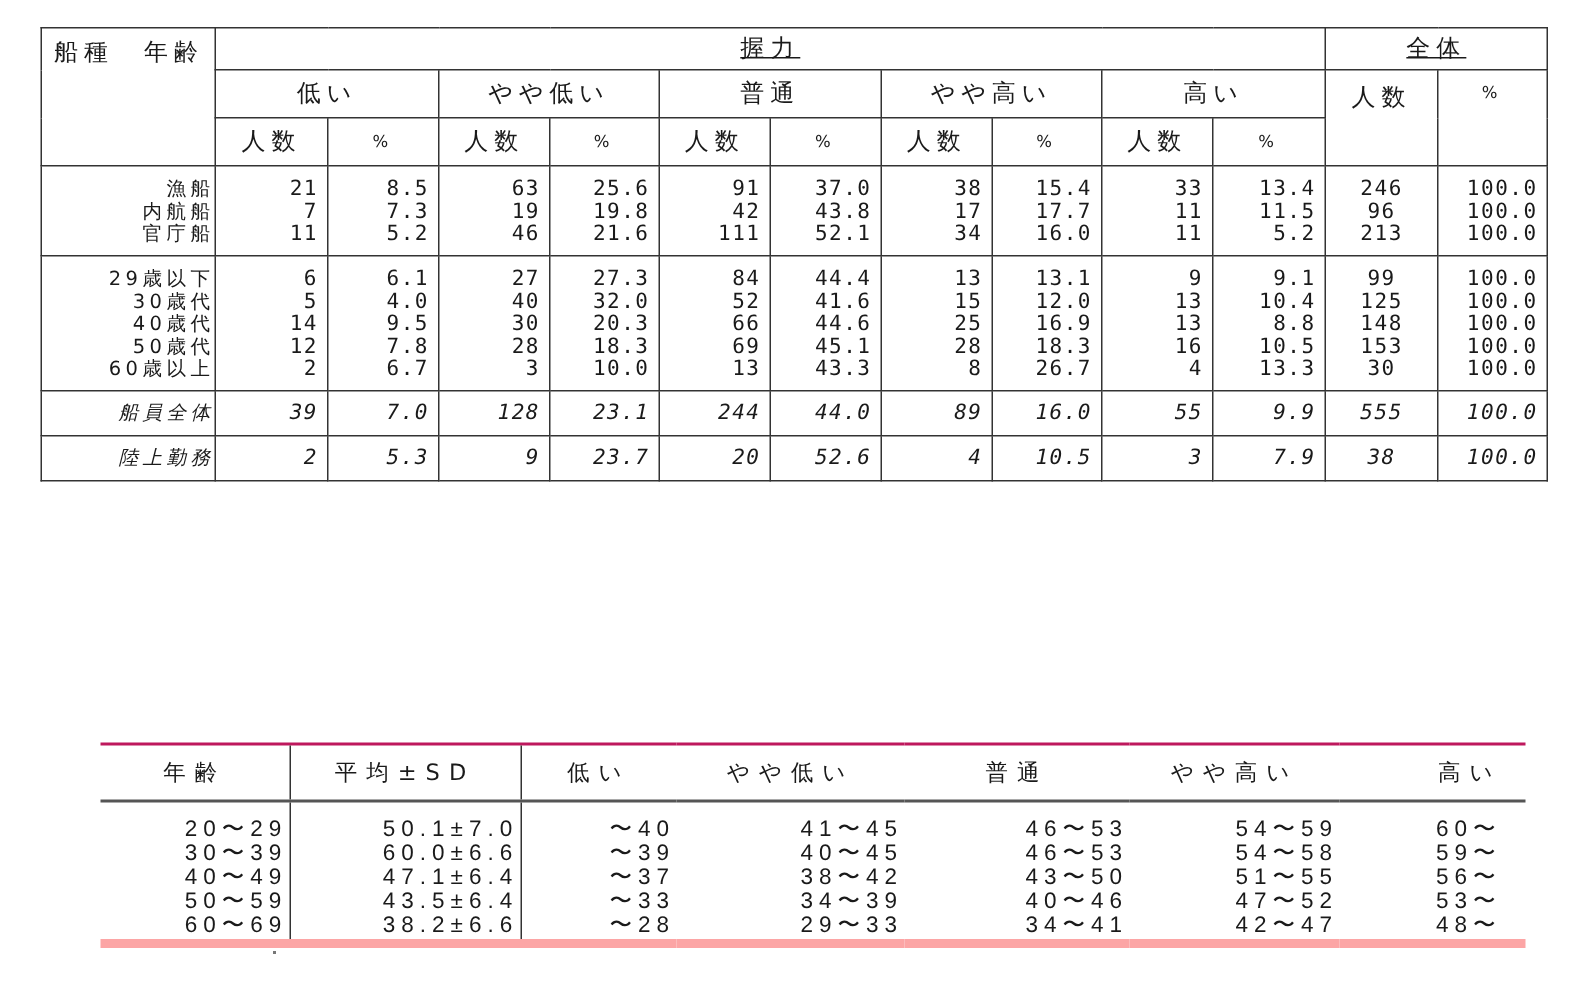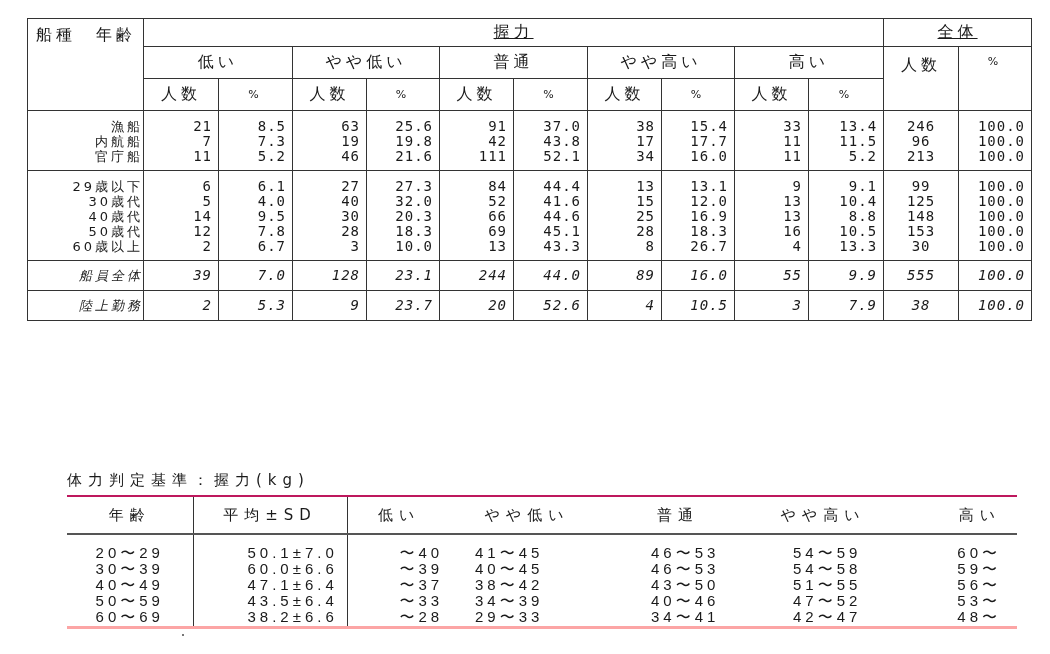--- a/index.html
+++ b/index.html
@@ -25,21 +25,21 @@
   .lab span, .num span { display:block; }
   .single .num, .single .lab { padding-top:7px !important; padding-bottom:7px !important;font-style:italic; }
 
   
   .criteria-title { position:absolute; left:67px; top:471px; font-size:15px; letter-spacing:6px; }
   table.crit { position:absolute; left:67px; top:495px; width:950px; border-collapse:collapse; table-layout:fixed; }
   table.crit th { font-weight:normal; font-size:15px; letter-spacing:6px; height:34px;
                   border-top:2px solid #be185d; border-bottom:2px solid #555; }
   table.crit td { font-family:"Liberation Sans Narrow","Liberation Sans", sans-serif; font-size:15px;
                   letter-spacing:4px; line-height:16px; vertical-align:top; padding-top:10px;
-                  border-bottom:3px solid #fca5a5; height:78px; }
+                  border-bottom:6px solid #fca5a5; height:78px;text-align:right; }
   table.crit .vsep { border-right:1px solid #333; }
   table.crit td span { display:block; }
   .c-age { text-align:center; }
   .c-mean { text-align:left; padding-left:54px; }
   .c-low  { text-align:left; padding-left:52px; }
   .c-slow { text-align:left; padding-left:24px; }
   .c-mid  { text-align:left; padding-left:48px; }
   .c-shigh{ text-align:left; padding-left:40px; }
   .c-high { text-align:right; padding-right:16px; }
   .dot { position:absolute; left:182px; top:634px; width:2px; height:2px; background:#777; }
@@ -332,21 +332,20 @@
           <td class="num center">
             <span>38</span>
           </td>
           <td class="num">
             <span>100.0</span>
           </td>
         </tr>
       </tbody>
   </table>
 
-  <div class="criteria-title">体力判定基準：握力(kg)</div>
 
   <table class="crit">
     <colgroup>
       <col style="width:126px">
         <col style="width:154px">
         <col style="width:104px">
       <col style="width:152px">
         <col style="width:150px">
         <col style="width:140px">
       <col style="width:124px">

